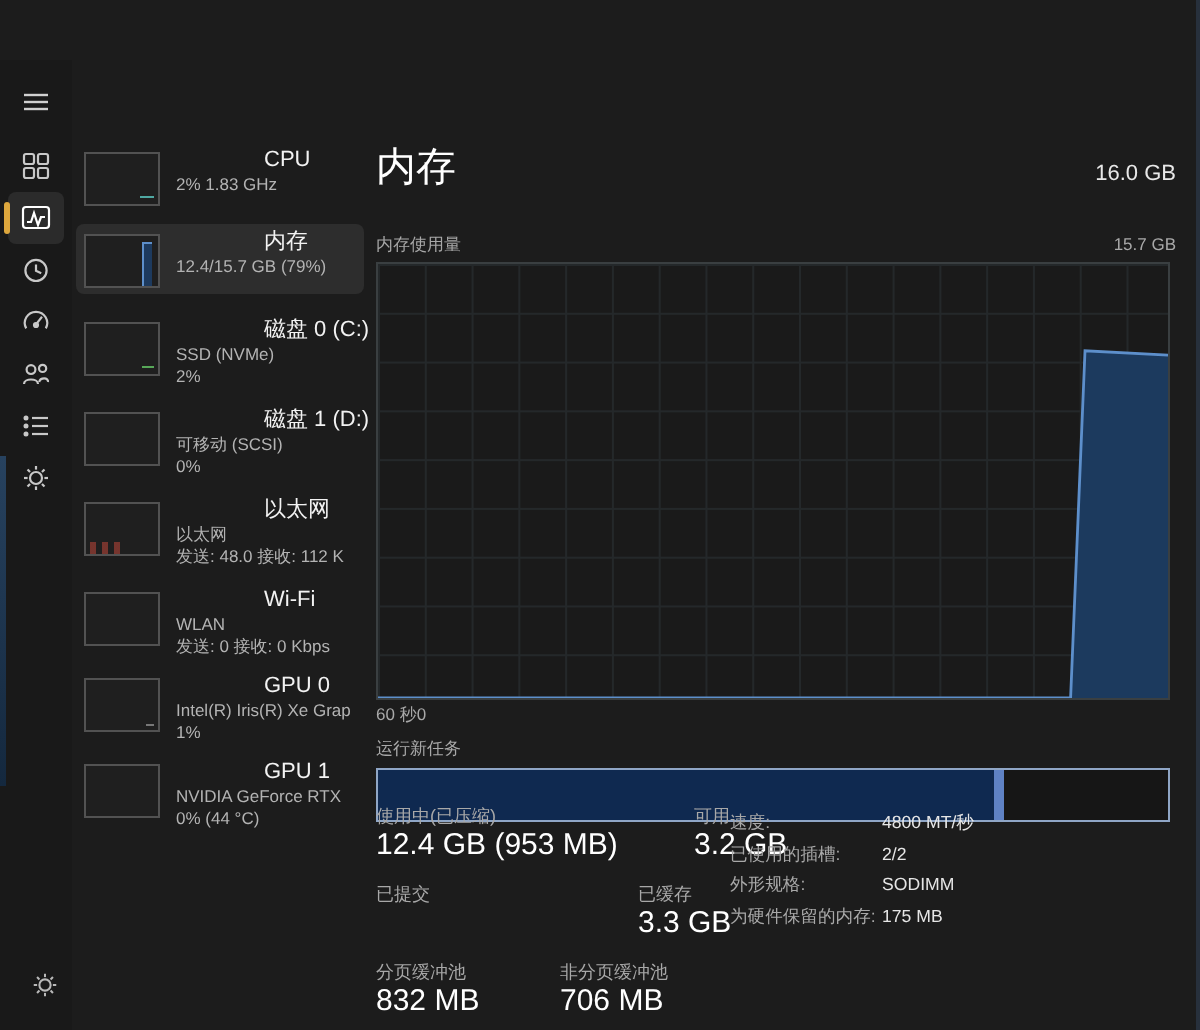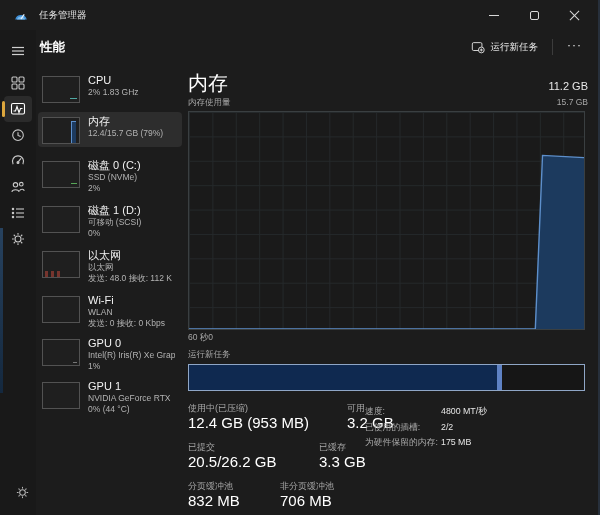--- a/index.html
+++ b/index.html
@@ -40,35 +40,35 @@
   .run-task-btn { display:flex; align-items:center; gap:6px; padding:4px 8px; border-radius:4px; color:#e8e8e8; font-size:9.5px; }
   .header-sep { width:1px; height:16px; background:#3c3c3c; margin:0 6px; }
   .more-btn { color:#e8e8e8; font-size:12px; letter-spacing:1px; padding:2px 8px 6px 8px; }
 
   
   .sidebar { position:absolute; left:36px; top:66px; width:150px; height:449px; }
   .side-item { position:absolute; left:2px; width:144px; display:flex; padding:3px 4px; border-radius:4px; }
   .side-item.selected { background:#2d2d2d; }
   .thumb { width:38px; height:27px; border:1px solid #525252; background:#1f1f1f; flex:none; margin-top:2px; position:relative; overflow:hidden; }
   .side-text { margin-left:8px; min-width:0; }
-  .side-title { font-size:11px; color:#f2f2f2; line-height:13px; white-space:nowrap; }
+  .side-title { font-size:11px; color:#f2f2f2; line-height:13px; white-space:nowrap;margin-left:44px; }
   .side-sub { font-size:8.5px; color:#b3b3b3; line-height:10.5px; white-space:nowrap; overflow:hidden; }
   .spark-mem { position:absolute; right:3px; bottom:0; width:5px; height:22px; background:#1d3a5e; border-top:1px solid #5d8fcb; border-left:1px solid #5d8fcb; }
   .spark-cpu { position:absolute; right:2px; bottom:0; width:7px; height:4px; border-top:1px solid #4fa8a2; }
   .spark-disk { position:absolute; right:2px; bottom:0; width:6px; height:4px; border-top:1px solid #57a758; }
   .spark-eth { position:absolute; left:2px; bottom:0; width:30px; height:6px;
     background:linear-gradient(90deg,#8c3a31 0 3px,transparent 3px 6px,#8c3a31 6px 9px,transparent 9px 12px,#8c3a31 12px 15px,transparent 15px); opacity:.8; }
   .spark-gpu { position:absolute; right:2px; bottom:0; width:4px; height:3px; border-top:1px solid #777; }
 
   
   .main { position:absolute; left:188px; top:66px; width:400px; height:449px; }
   .main-head { display:flex; align-items:baseline; justify-content:space-between; margin-top:4px; }
   .main-title { font-size:20px; color:#fff; font-weight:400; }
   .main-cap { font-size:11px; color:#e8e8e8; }
-  .chart-labels { display:flex; justify-content:space-between; margin-top:0; }
+  .chart-labels { display:flex; justify-content:space-between; margin-top:20px; }
   .mini-label { font-size:8.5px; color:#a8a8a8; }
   .chart { position:relative; margin-top:2px; width:397px; height:219px; background:#1a1a1a; border:1px solid #3a3f41;
     background-image:linear-gradient(#24282a 1px, transparent 1px),linear-gradient(90deg,#24282a 1px, transparent 1px);
     background-size:23.4px 24.4px; }
   .chart svg { position:absolute; left:0; top:0; }
   .axis-row { display:flex; justify-content:flex-start; width:397px; margin-top:2px; }
   .comp-label { margin-top:5px; }
   .comp-bar { margin-top:3px; width:397px; height:27px; border:1px solid #8fa6c6; display:flex; background:#161616; }
   .comp-used { height:100%; background:#0f2950; }
   .comp-mod { height:100%; background:#5f82c4; }
@@ -85,41 +85,20 @@
   .detail-label { width:76px; font-size:8.8px; color:#a8a8a8; }
   .detail-value { font-size:8.8px; color:#e6e6e6; }
 </style>
 </head>
 <body>
 
 <div class="window">
   <div class="edge-left"></div>
   <div class="edge-right"></div>
 
-  <div class="titlebar">
-    <span class="app-icon">
-      <svg width="16" height="16" viewBox="0 0 16 16">
-        <path d="M2.2 12.5 A6 6 0 0 1 13.8 12.5 Z" fill="#3f8fd6"></path>
-        <path d="M4 12.5 A4.2 4.2 0 0 1 12 12.5 Z" fill="#7dbbee"></path>
-        <line x1="8" y1="12" x2="11.2" y2="7.4" stroke="#eaf4fd" stroke-width="1.3"></line>
-      </svg>
-    </span>
-    <span class="win-title">任务管理器</span>
-    <div class="win-controls">
-      <div class="win-btn">
-          <span class="glyph-min"></span>
-        </div>
-      <div class="win-btn">
-          <span class="glyph-max"></span>
-        </div>
-      <div class="win-btn">
-          <span class="glyph-close"></span>
-        </div>
-    </div>
-  </div>
 
   <div class="rail">
     <div class="rail-item first">
       <svg width="16" height="16" viewBox="0 0 16 16">
           <g stroke="#d0d0d0" stroke-width="1.2">
             <line x1="2" y1="4.5" x2="14" y2="4.5"></line>
             <line x1="2" y1="8" x2="14" y2="8"></line>
             <line x1="2" y1="11.5" x2="14" y2="11.5"></line>
           </g>
         </svg>
@@ -206,38 +185,20 @@
             <line x1="5.03" y1="10.97" x2="3.76" y2="12.24"></line>
             <line x1="3.8" y1="8" x2="2" y2="8"></line>
             <line x1="5.03" y1="5.03" x2="3.76" y2="3.76"></line>
             <line x1="8" y1="3.8" x2="8" y2="2"></line>
             <line x1="10.97" y1="5.03" x2="12.24" y2="3.76"></line>
           </g>
         </svg>
     </div>
   </div>
 
-  <div class="page-header">
-    <span class="page-title">性能</span>
-    <div class="header-actions">
-      <div class="run-task-btn">
-        <svg width="14" height="14" viewBox="0 0 16 16">
-            <g stroke="#d8d8d8" stroke-width="1.1" fill="none">
-              <rect x="1.5" y="3" width="11" height="9" rx="1.5"></rect>
-              <circle cx="11.8" cy="11.4" r="3.3" fill="#1c1c1c"></circle>
-              <line x1="11.8" y1="9.7" x2="11.8" y2="13.1"></line>
-              <line x1="10.1" y1="11.4" x2="13.5" y2="11.4"></line>
-            </g>
-          </svg>
-        <span>运行新任务</span>
-      </div>
-      <div class="header-sep"></div>
-      <div class="more-btn">···</div>
-    </div>
-  </div>
 
   <div class="sidebar">
 
     <div class="side-item" style="top:5px">
       <div class="thumb">
           <span class="spark-cpu"></span>
         </div>
       <div class="side-text">
         <div class="side-title">CPU</div>
         <div class="side-sub">2% 1.83 GHz</div>
@@ -311,21 +272,21 @@
         <div class="side-title">GPU 1</div>
         <div class="side-sub">NVIDIA GeForce RTX</div>
         <div class="side-sub">0% (44 °C)</div>
       </div>
     </div>
   </div>
 
   <div class="main">
     <div class="main-head">
       <span class="main-title">内存</span>
-      <span class="main-cap">11.2 GB</span>
+      <span class="main-cap">16.0 GB</span>
     </div>
     <div class="chart-labels">
       <span class="mini-label">内存使用量</span>
       <span class="mini-label">15.7 GB</span>
     </div>
 
     <div class="chart">
       <svg id="mem-chart-svg" width="395" height="217" viewBox="0 0 395 217">
         <polygon id="chart-fill" points="0.0,217.0 346.3,217.0 353.5,43.4 395.0,45.6 395,217 0,217" fill="#1c3a5e"></polygon>
         <polyline id="chart-line" points="0.0,217.0 346.3,217.0 353.5,43.4 395.0,45.6" fill="none" stroke-width="1.4" stroke="#5d8fcb"></polyline>
@@ -350,21 +311,20 @@
           <div class="stat-value">12.4 GB (953 MB)</div>
         </div>
         <div class="stat-cell">
           <div class="stat-label">可用</div>
           <div class="stat-value">3.2 GB</div>
         </div>
       </div>
       <div class="stat-row">
         <div class="stat-cell w2">
           <div class="stat-label">已提交</div>
-          <div class="stat-value">20.5/26.2 GB</div>
         </div>
         <div class="stat-cell">
           <div class="stat-label">已缓存</div>
           <div class="stat-value">3.3 GB</div>
         </div>
       </div>
       <div class="stat-row">
         <div class="stat-cell w3">
           <div class="stat-label">分页缓冲池</div>
           <div class="stat-value">832 MB</div>
@@ -379,18 +339,22 @@
     <div class="details">
       <div class="detail-row">
         <span class="detail-label">速度:</span>
         <span class="detail-value">4800 MT/秒</span>
       </div>
       <div class="detail-row">
         <span class="detail-label">已使用的插槽:</span>
         <span class="detail-value">2/2</span>
       </div>
       <div class="detail-row">
+        <span class="detail-label">外形规格:</span>
+        <span class="detail-value">SODIMM</span>
+      </div>
+      <div class="detail-row">
         <span class="detail-label">为硬件保留的内存:</span>
         <span class="detail-value">175 MB</span>
       </div>
     </div>
   </div>
 </div>
 
 </body></html>

